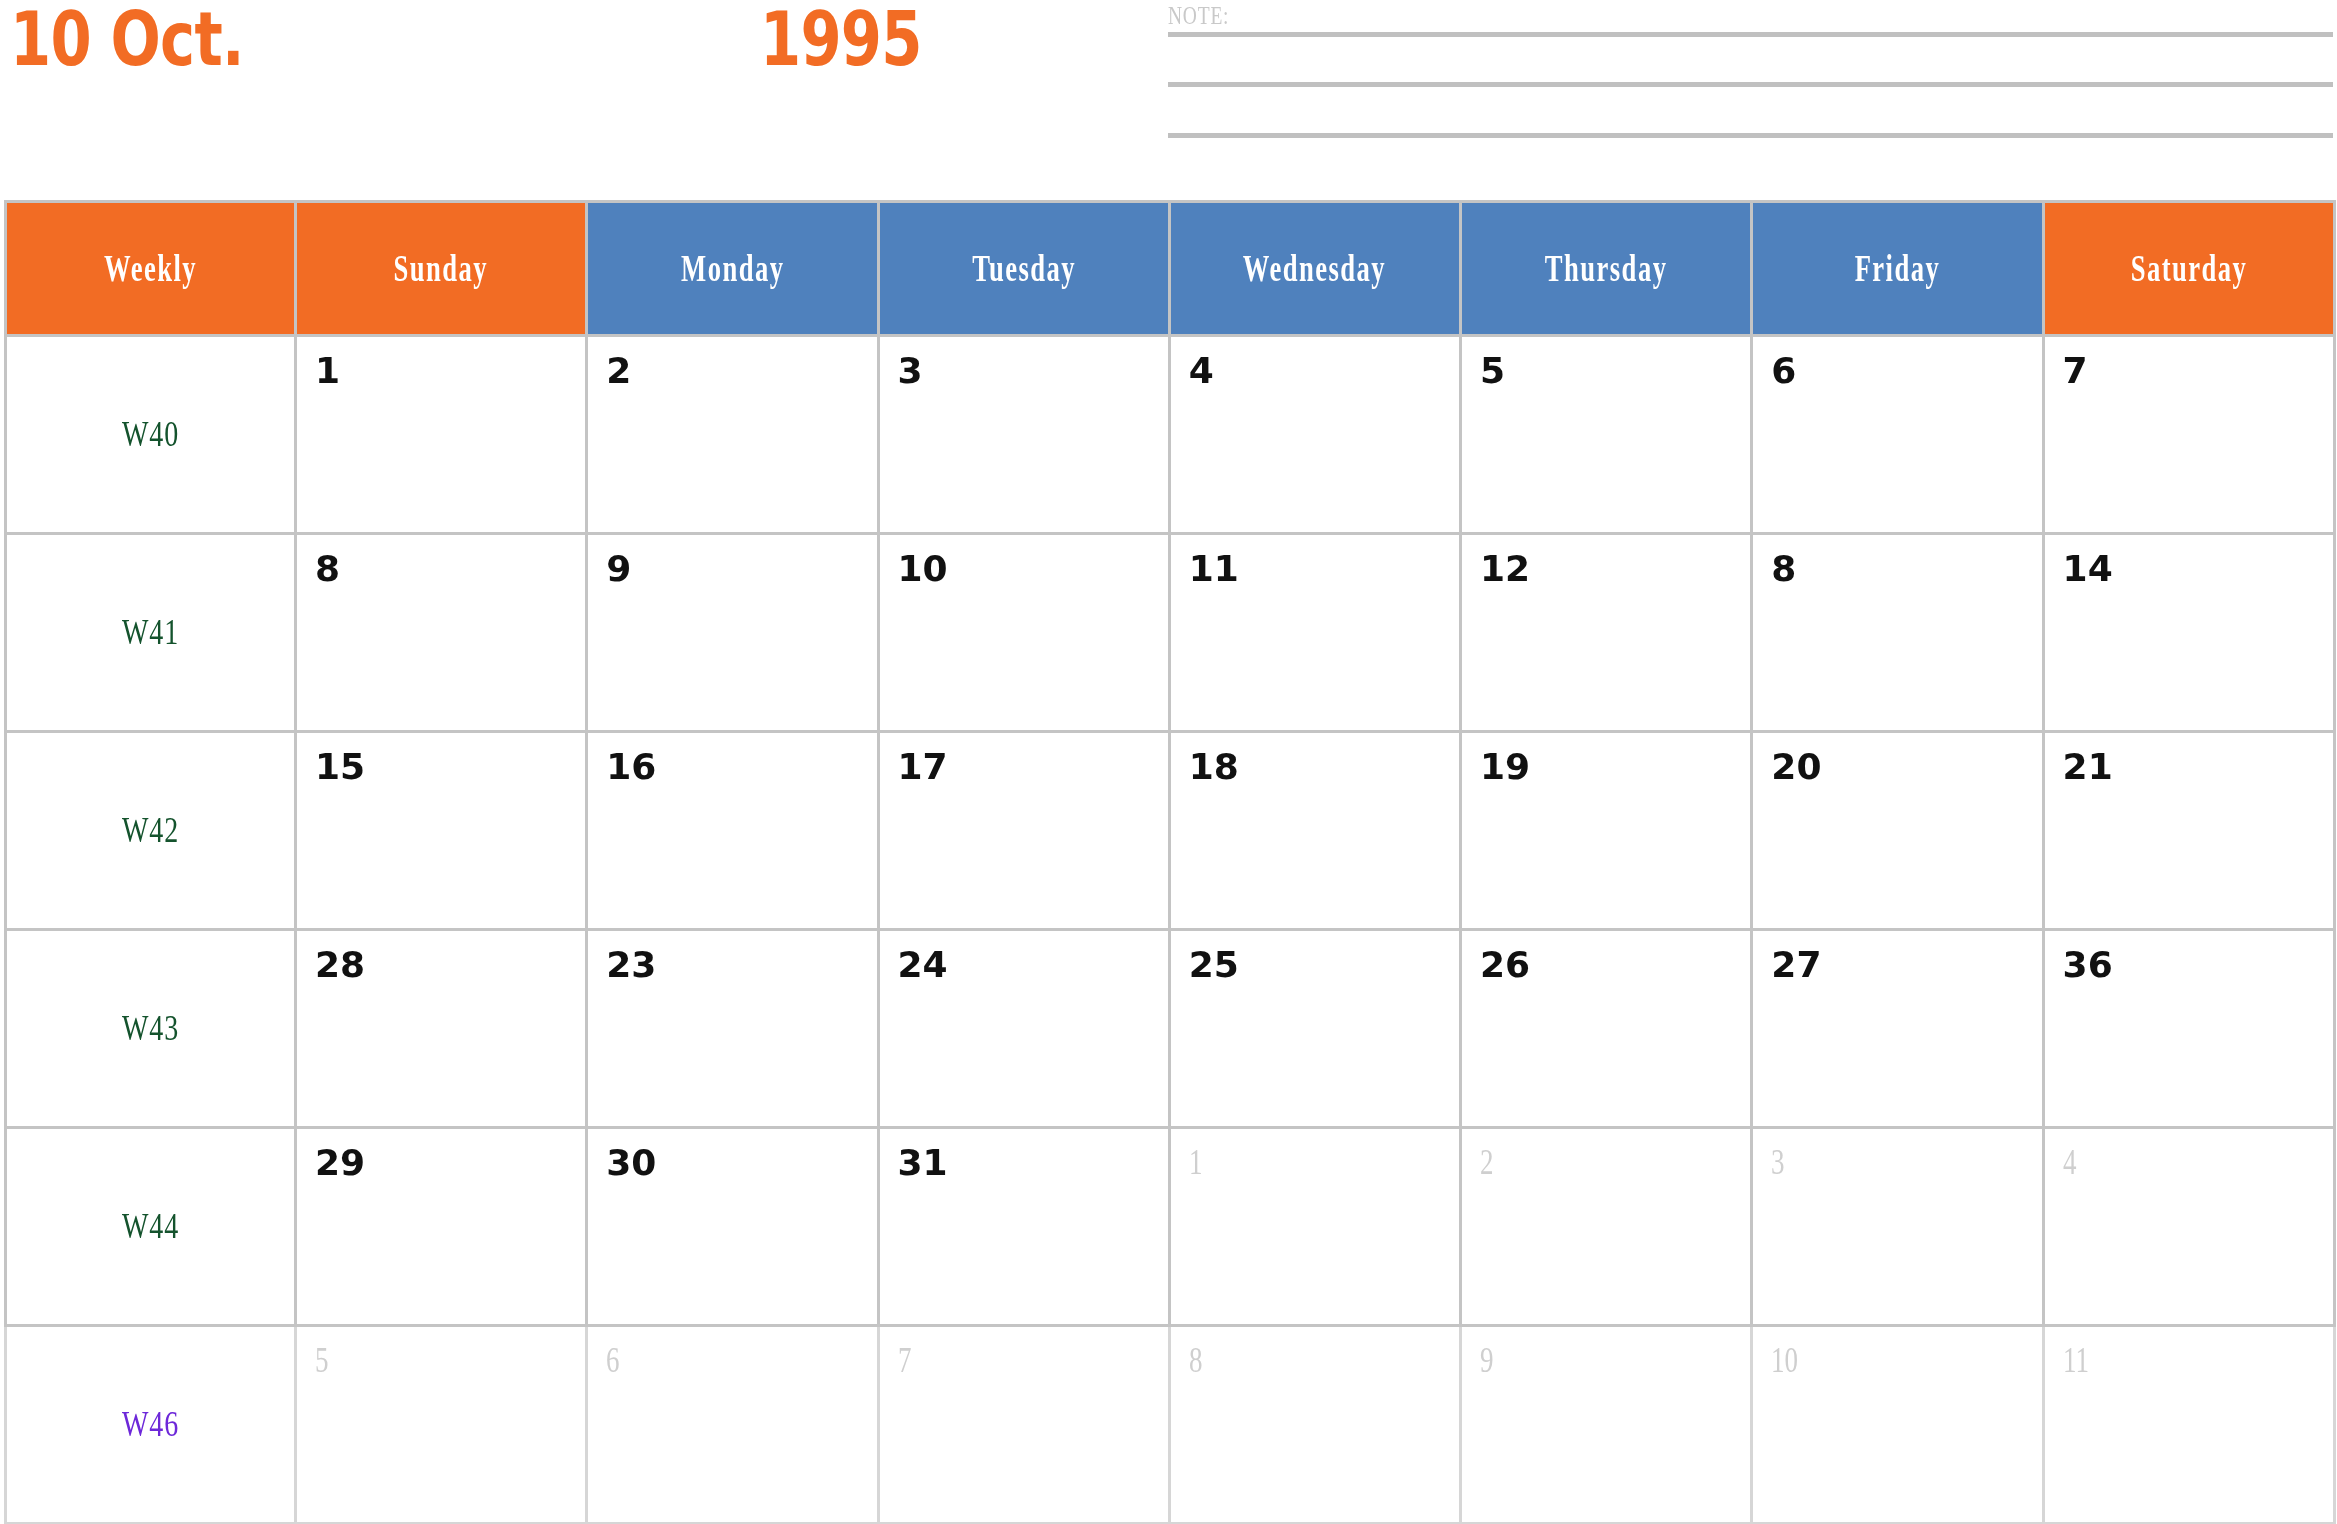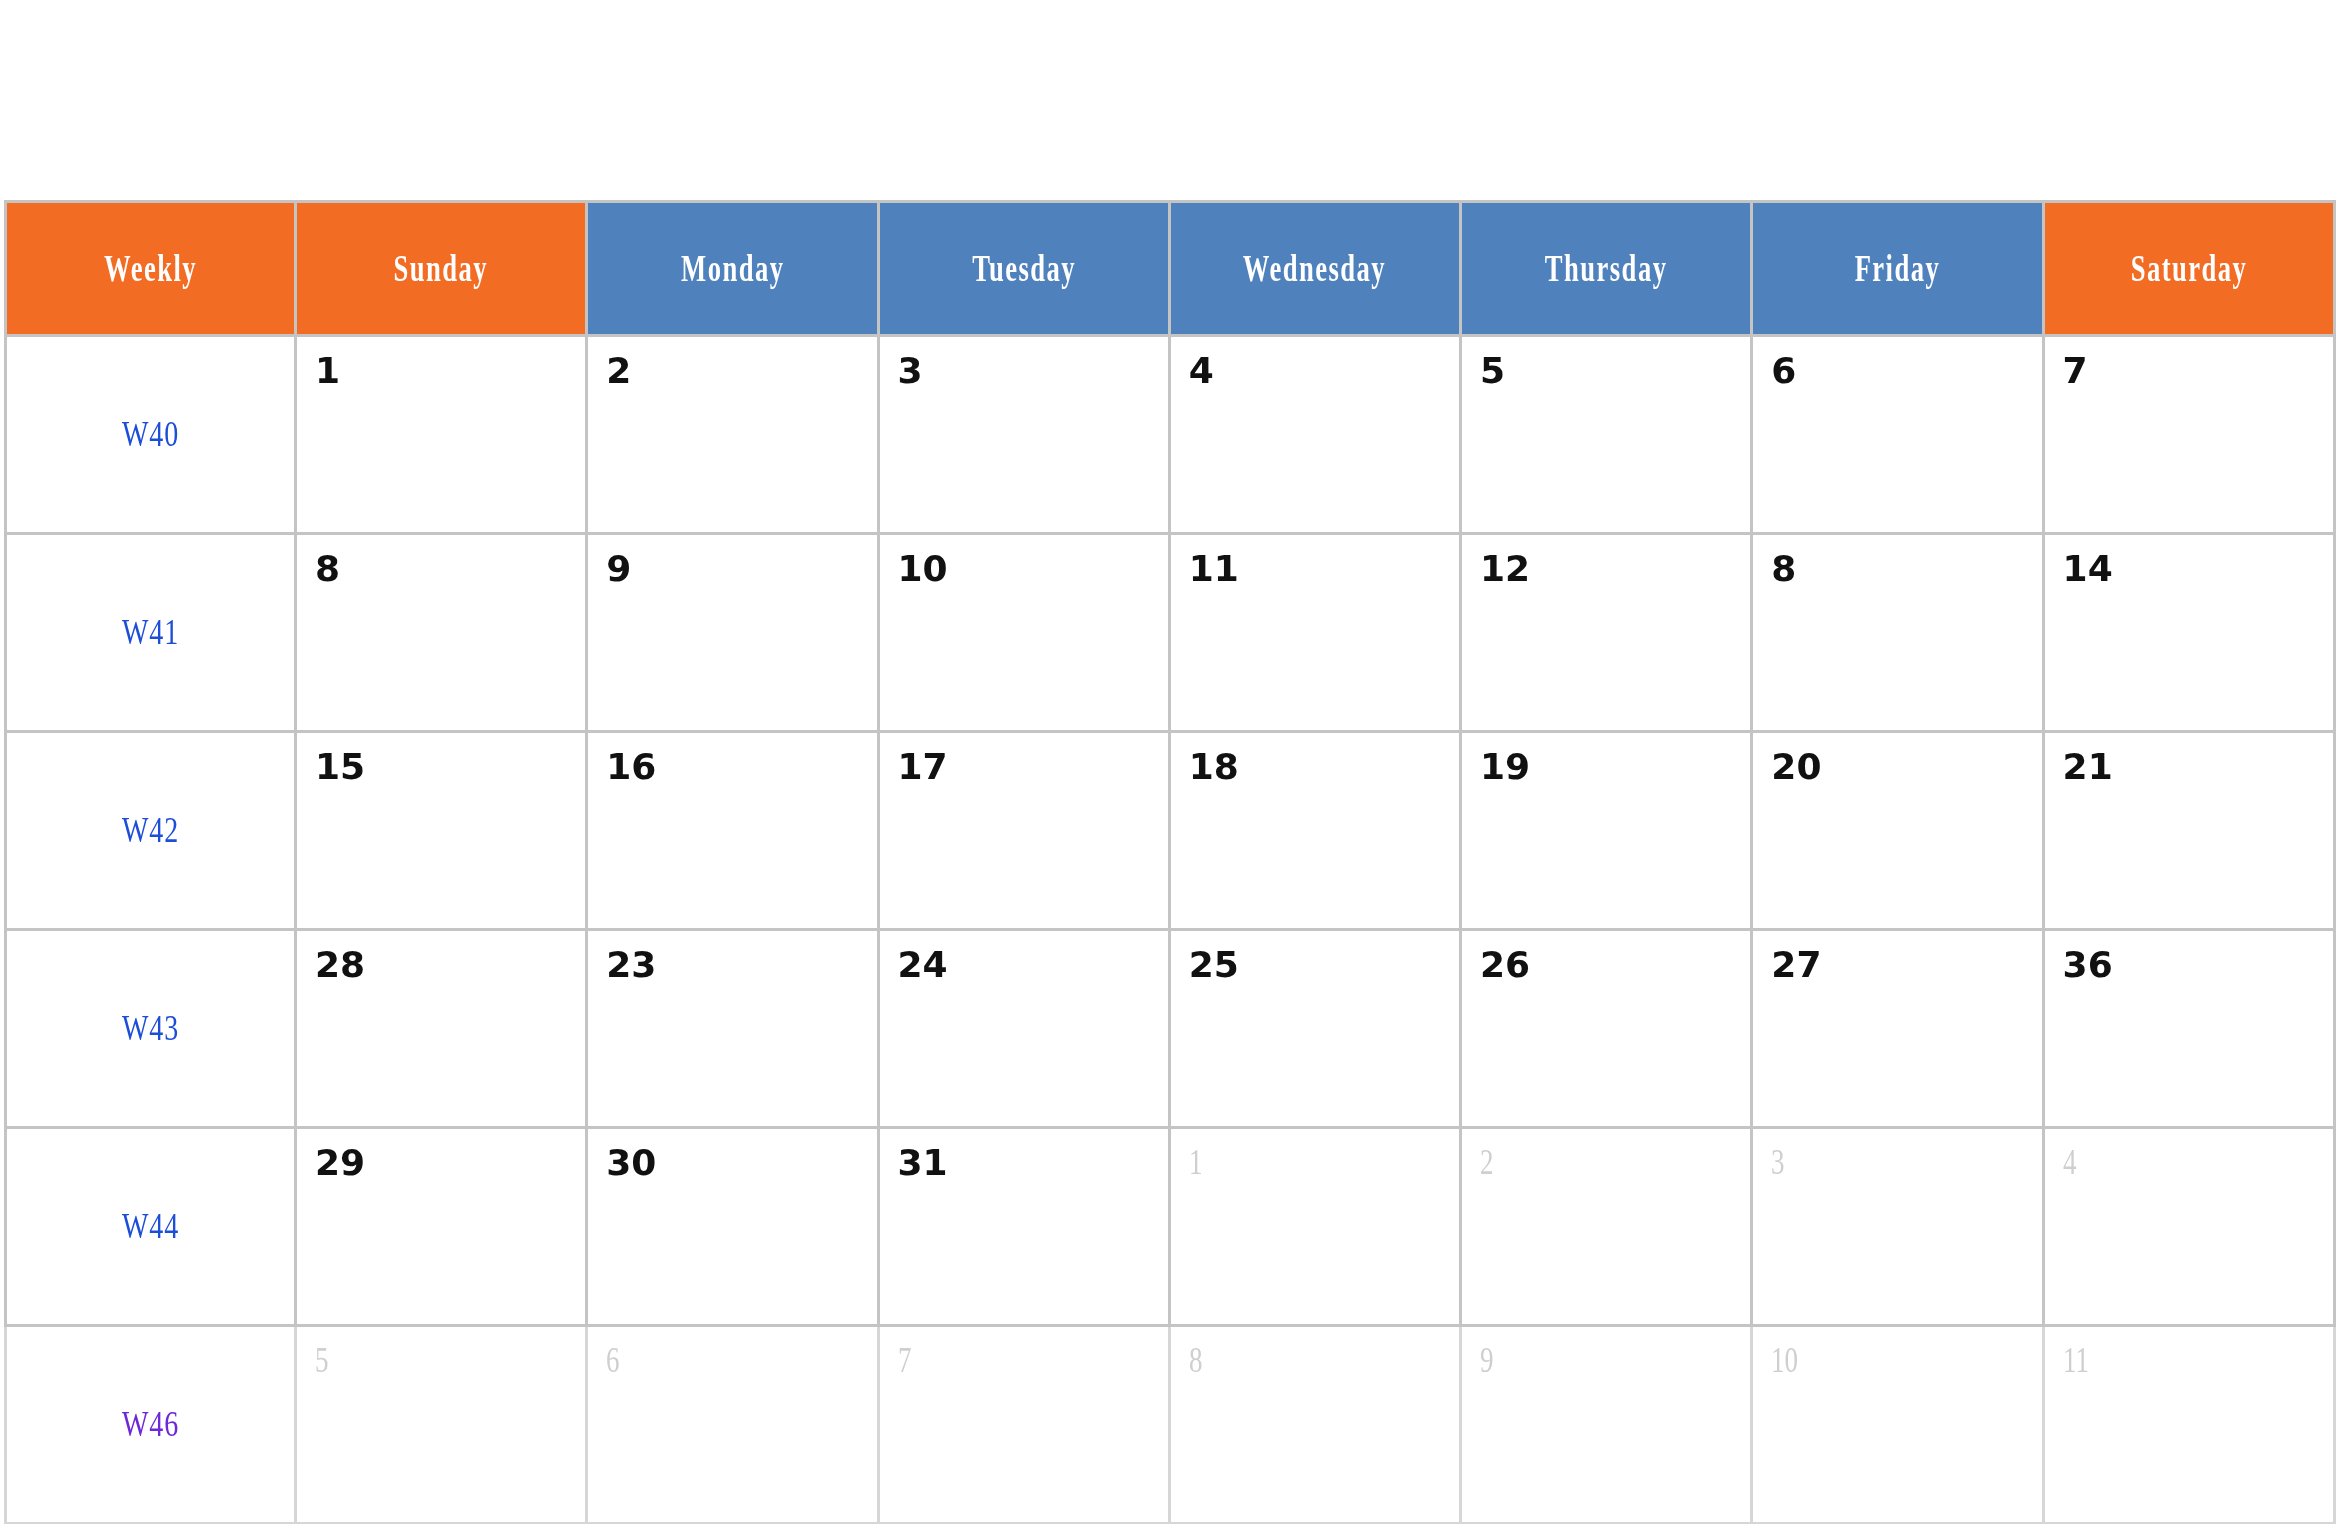--- a/index.html
+++ b/index.html
@@ -131,21 +131,21 @@
   th.hdr-orange { background: #F26C24; }
   th.hdr-blue   { background: #4F81BD; }
 
   .cal tbody tr { height: 198px; }
 
   td.week-cell {
     text-align: center;
     vertical-align: middle;
     font-family: "Liberation Serif", serif;
     font-size: 35px;
-    color: #1d4ed8;
+    color: #14532d;
     letter-spacing: 1px;
   }
   td.week-cell .wk-txt {
     display: inline-block;
     transform: scaleX(0.80);
     transform-origin: center center;
     white-space: nowrap;
   }
   td.week-cell.muted { color: #6d28d9; }
 
@@ -174,20 +174,31 @@
     transform-origin: left top;
   }
 
   tr.out-row td { border-color: #D6D6D6; }
 </style>
 </head>
 <body>
 
 <div class="page">
 
+  <div class="top-band">
+    <div class="title-month">10 Oct.</div>
+    <div class="title-year">1995</div>
+
+    <div class="note-block">
+      <div class="note-label">NOTE:</div>
+      <div class="note-line l1"></div>
+      <div class="note-line l2"></div>
+      <div class="note-line l3"></div>
+    </div>
+  </div>
 
   <table class="cal">
     <colgroup>
       <col class="week-col">
       <col class="day-col">
         <col class="day-col">
         <col class="day-col">
         <col class="day-col">
       <col class="day-col">
         <col class="day-col">

